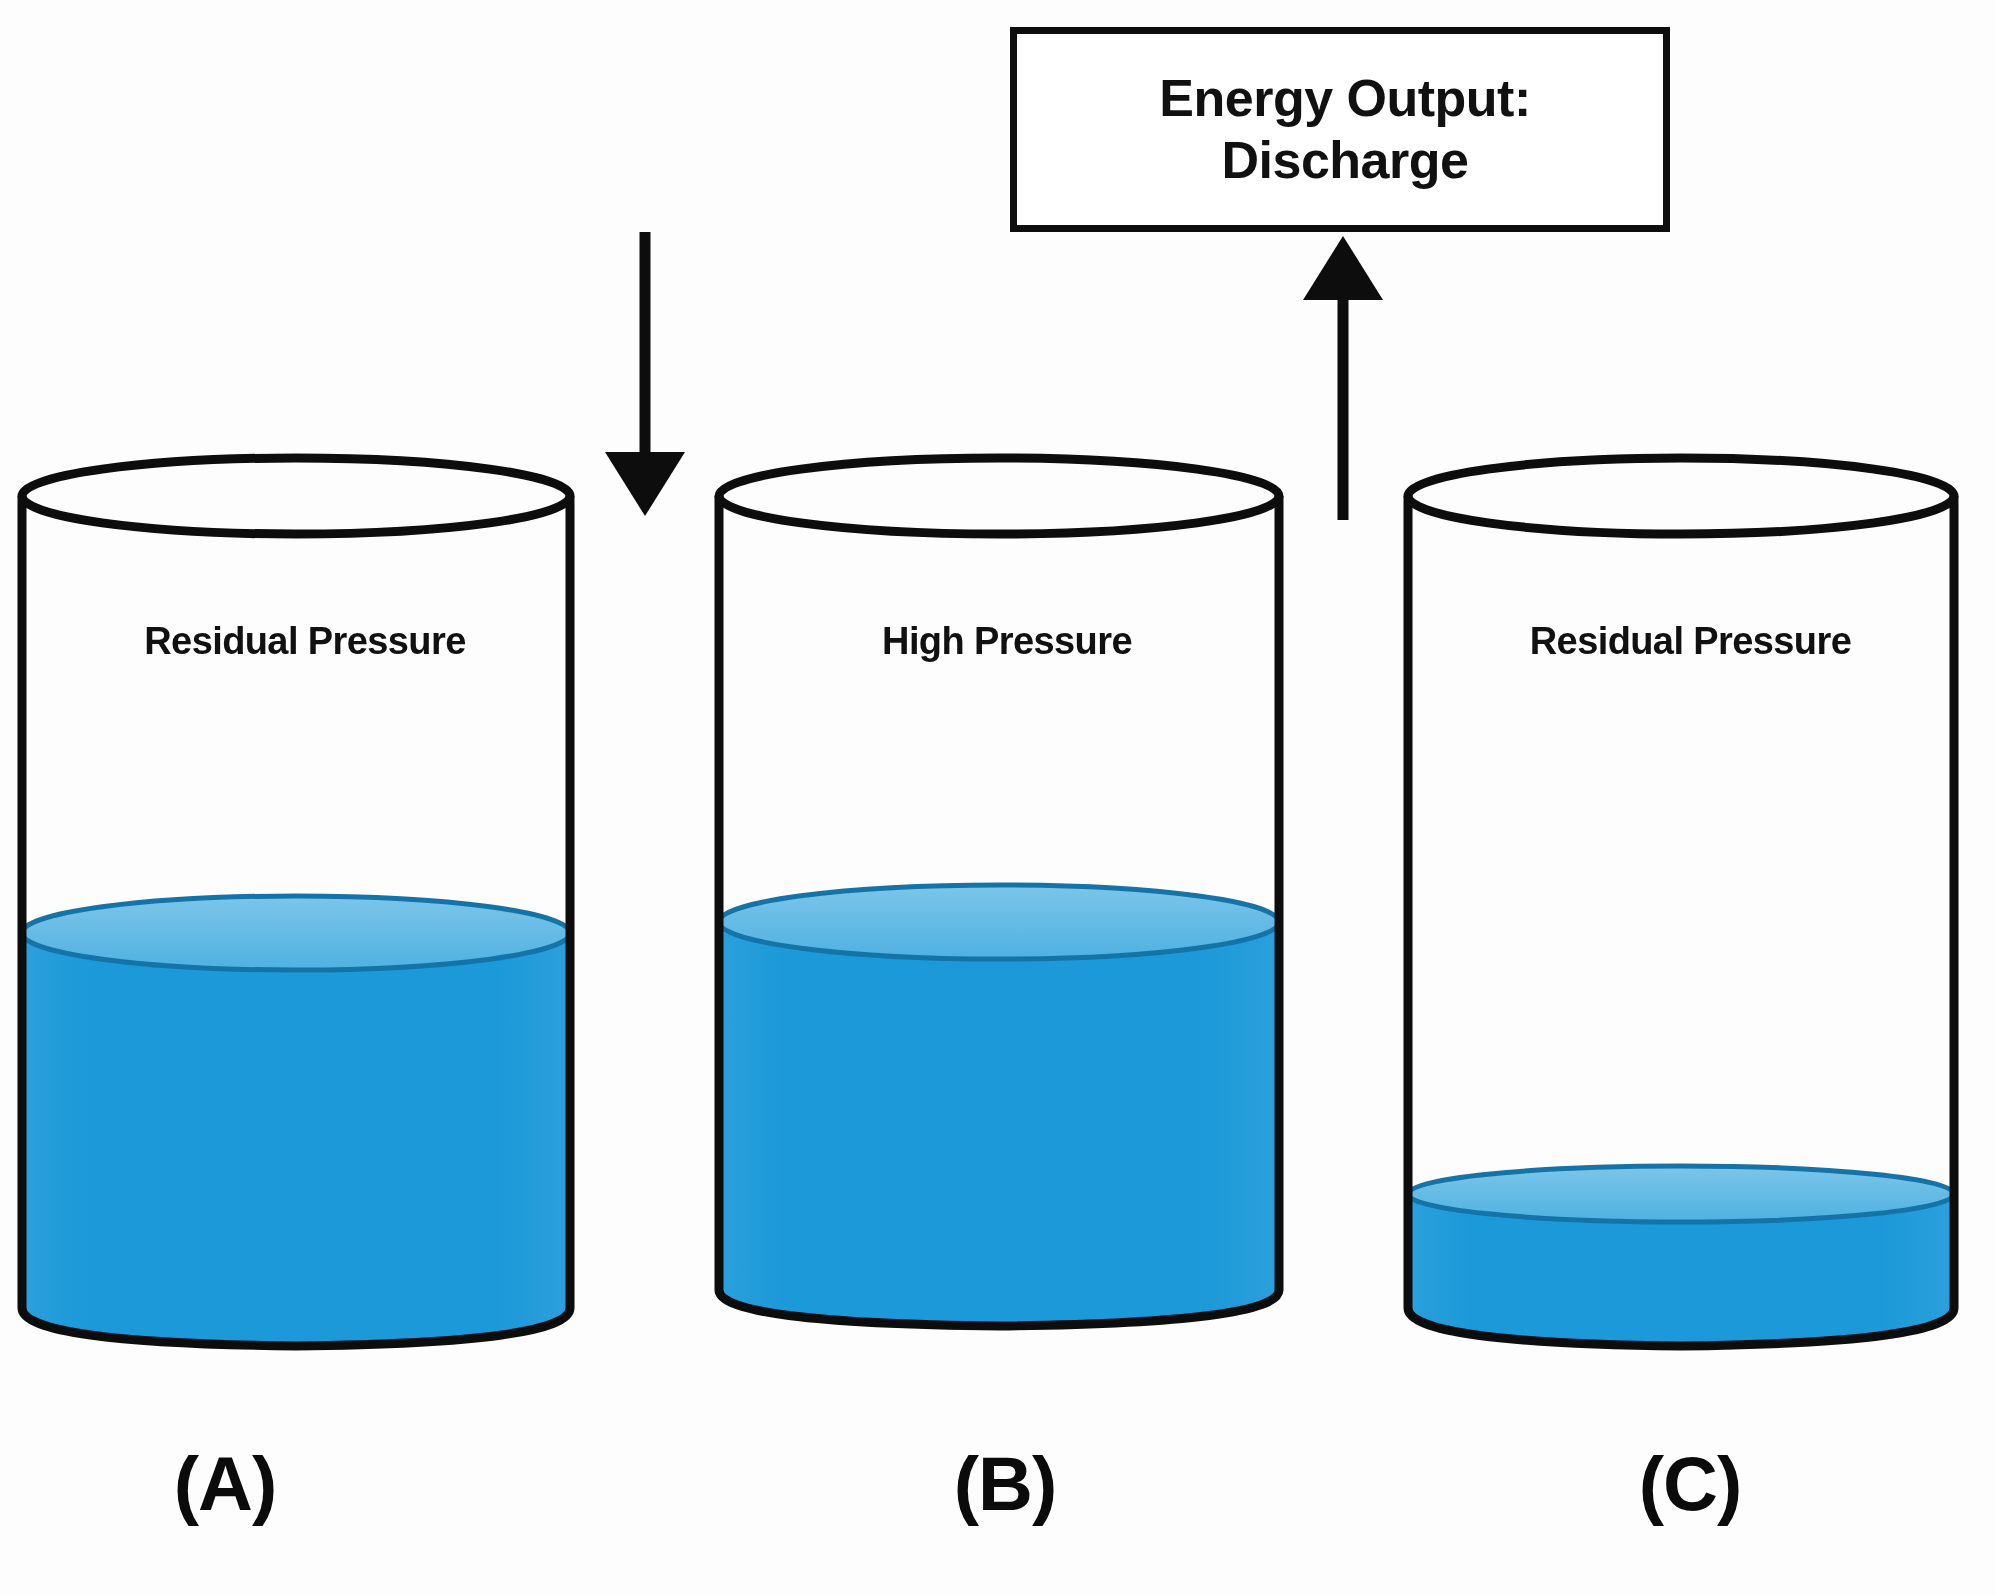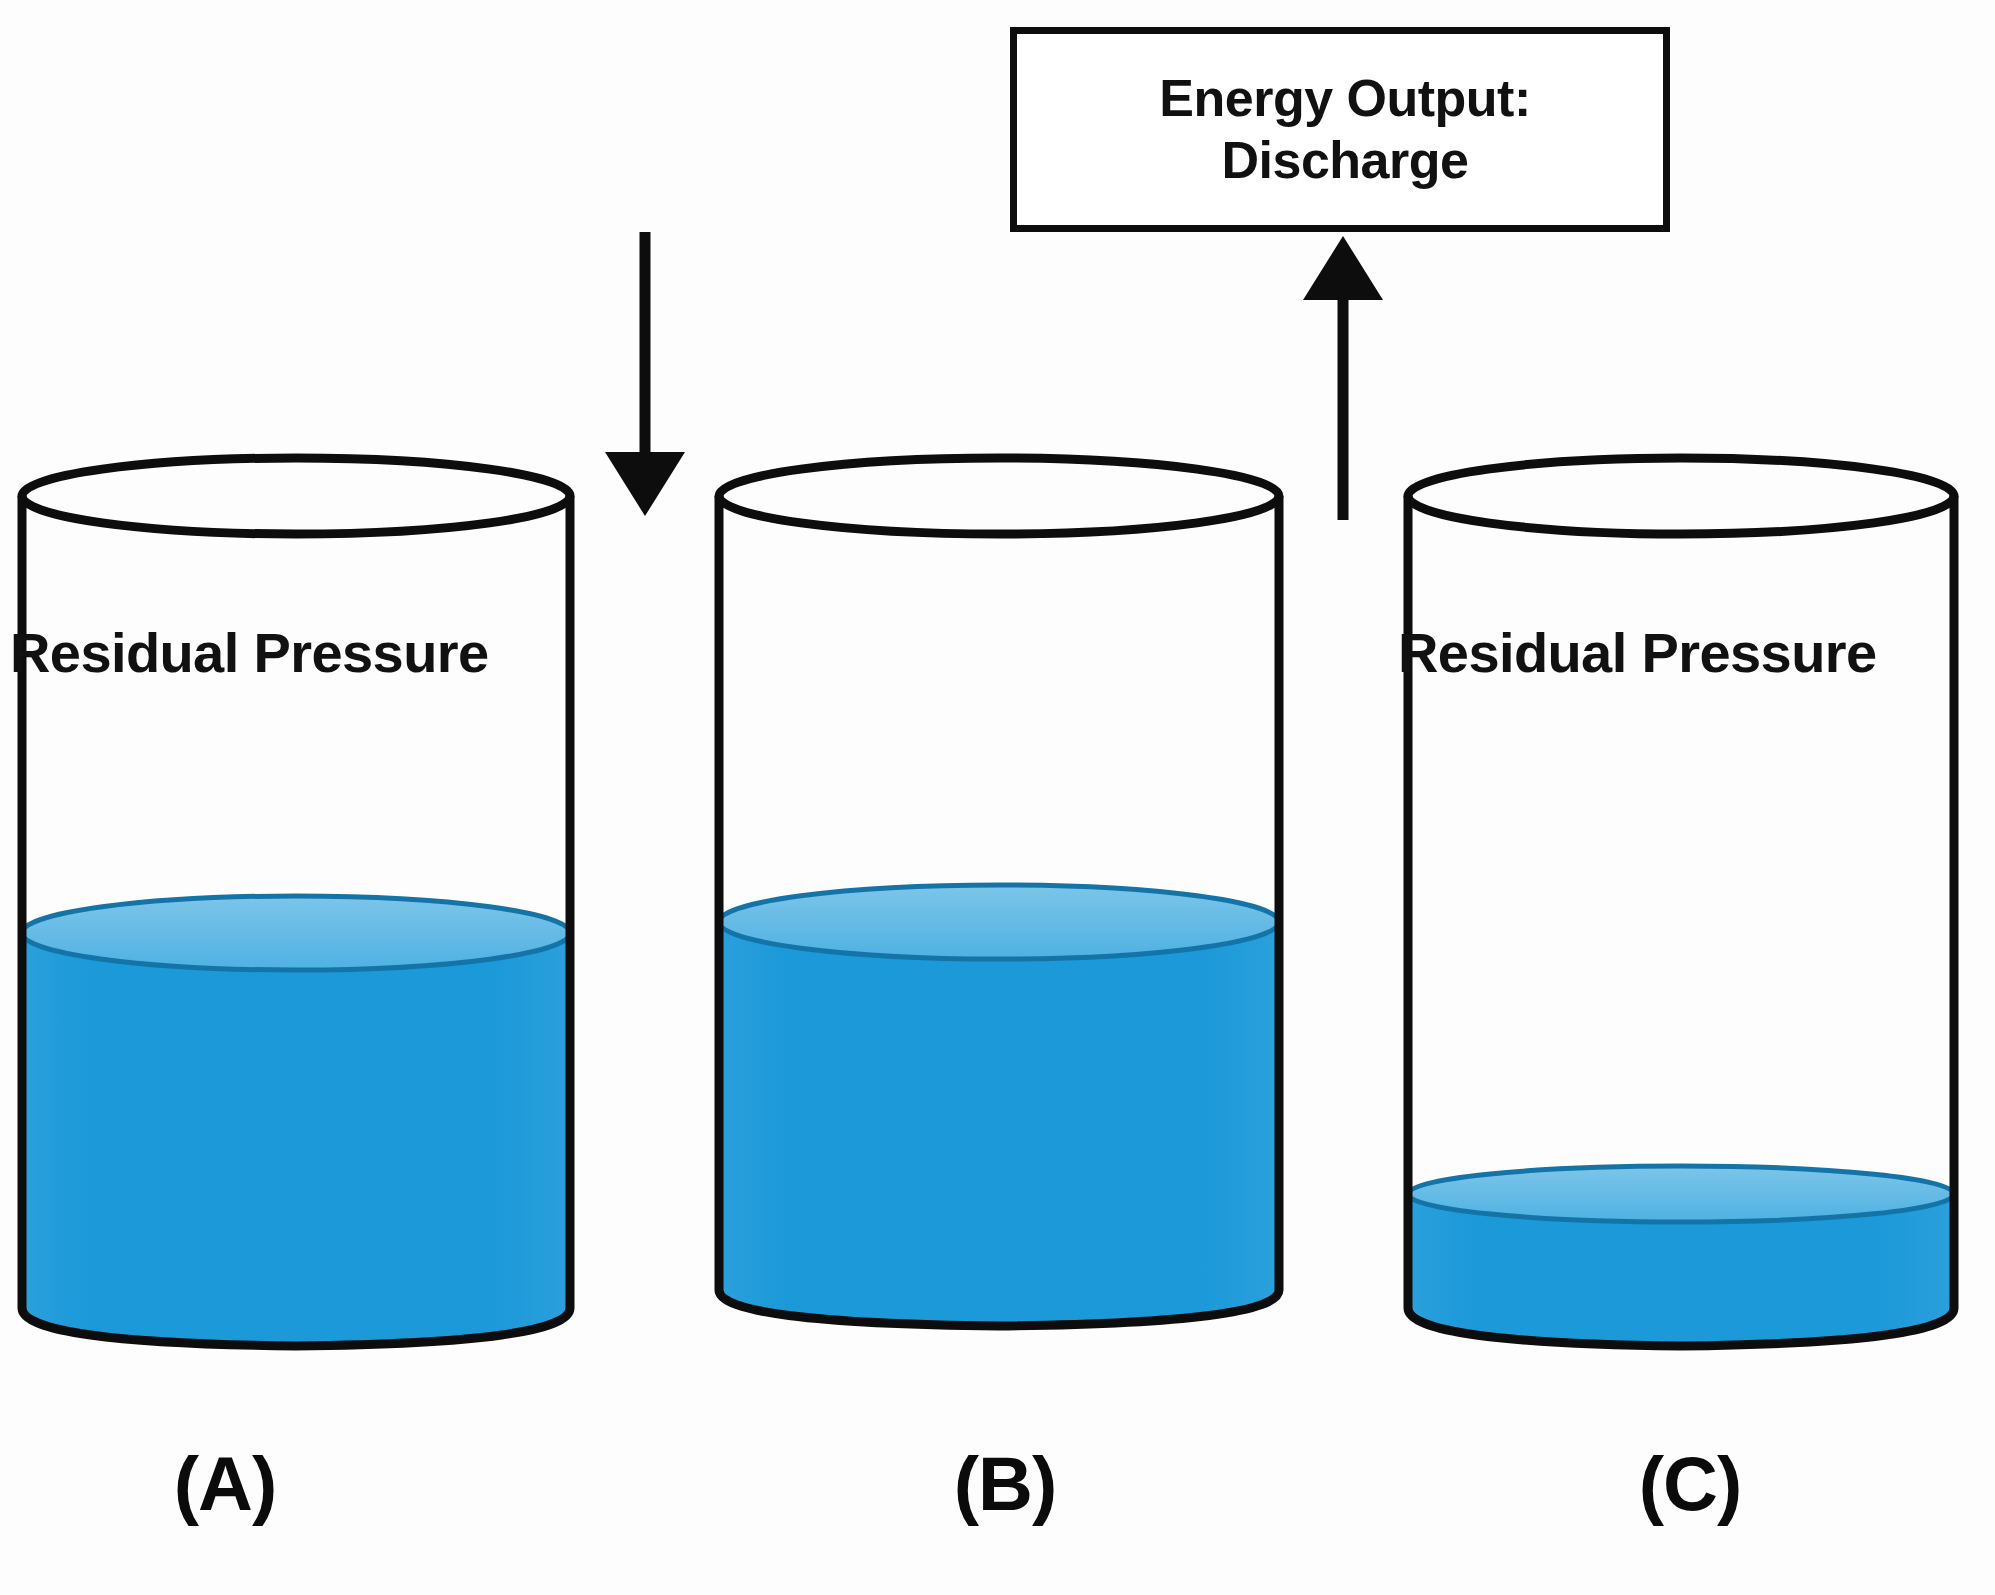--- a/index.html
+++ b/index.html
@@ -61,22 +61,23 @@
 
   
   .cylinder {
     position: absolute;
   }
   .cyl-svg { display: block; }
 
   
   .pressure-label {
     position: absolute;
+    text-align: center;
     font-weight: 700;
-    font-size: 56px;
+    font-size: 38px;
     color: #111111;
     letter-spacing: -0.6px;
     white-space: nowrap;
   }
 
   
   .panel-letter {
     position: absolute;
     text-align: center;
     font-weight: 700;
@@ -155,20 +156,21 @@
       </defs>
 
       <path d="M12,470 L12,840 Q12,872 292,875 Q572,872 572,840 L572,470 Z" fill="url(#liqB)"></path>
       <ellipse cx="292" cy="472" rx="280" ry="37" fill="url(#liqTopB)" stroke="#1474a8" stroke-width="5"></ellipse>
       <path d="M12,840 Q12,872 292,875 Q572,872 572,840" fill="none" stroke="#16678f" stroke-width="4"></path>
 
       <path d="M12,46 L12,840 Q12,873 292,876 Q572,873 572,840 L572,46" fill="none" stroke="#0d0d0d" stroke-width="9"></path>
       <ellipse cx="292" cy="46" rx="280" ry="38" fill="none" stroke="#0d0d0d" stroke-width="9"></ellipse>
     </svg>
   </div>
+  <div class="pressure-label" style="left:707px; top:620px; width:600px;">High Pressure</div>
   <div class="panel-letter" style="left:790px; top:1440px; width:430px;">(B)</div>
 
   <div class="cylinder" style="left:1398px; top:450px;">
     <svg class="cyl-svg" width="585" height="920" viewBox="0 0 585 920">
       <defs>
         <linearGradient id="liqC" x1="0" y1="0" x2="1" y2="0">
           <stop offset="0%" stop-color="#2ba0dc"></stop>
           <stop offset="12%" stop-color="#1b99d8"></stop>
           <stop offset="86%" stop-color="#1b99d8"></stop>
           <stop offset="100%" stop-color="#2ba0dc"></stop>

